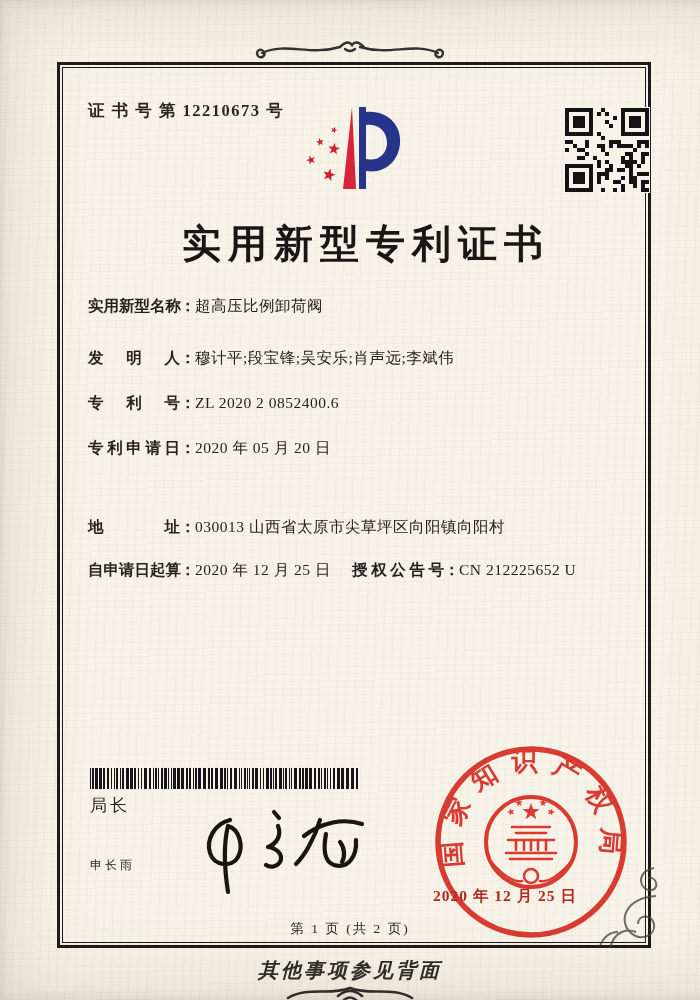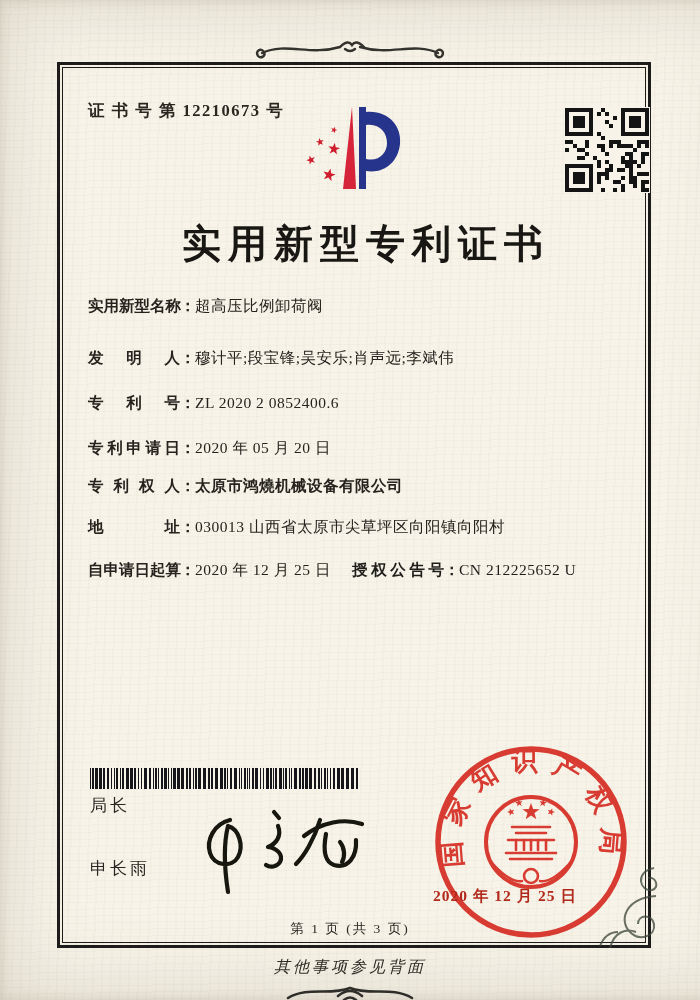--- a/index.html
+++ b/index.html
@@ -18,24 +18,24 @@
   .cert-no{left:88px;top:100px;font-size:16.5px;letter-spacing:1.5px;font-weight:bold;color:#2a2620;}
   .title{left:16px;top:217px;width:700px;text-align:center;font-size:39px;font-weight:bold;letter-spacing:7px;color:#191713;}
   .row{left:88px;width:540px;font-size:15.5px;color:#26231e;white-space:nowrap;}
   .flabel{display:inline-block;width:92px;text-align:justify;text-align-last:justify;font-weight:bold;vertical-align:bottom;}
   .fcolon{display:inline-block;width:15px;font-weight:bold;}
   .fvalue{letter-spacing:.5px;}
   .grant-pub{left:352px;top:560px;font-size:15.5px;white-space:nowrap;}
   .paras{left:86px;top:588px;width:536px;font-size:14.5px;line-height:1.88;font-style:italic;color:#26231e;text-align:justify;}
   .paras p{margin:0;text-indent:2em;letter-spacing:.3px;}
   .officer-title{left:90px;top:794px;font-size:17px;letter-spacing:3px;font-family:"Liberation Sans","DejaVu Sans",sans-serif;color:#2a2723;}
-  .officer-name{left:90px;top:857px;font-size:17px;letter-spacing:3px;font-family:"Liberation Sans","DejaVu Sans",sans-serif;color:#2a2723;}
+  .officer-name{left:90px;top:857px;font-size:12px;letter-spacing:3px;font-family:"Liberation Sans","DejaVu Sans",sans-serif;color:#2a2723;}
   .seal-date{left:433px;top:886px;font-size:15.5px;font-weight:bold;color:#b2281a;letter-spacing:1px;}
   .page-num{left:0;top:920px;width:700px;text-align:center;font-size:13.5px;letter-spacing:2px;color:#2a2723;}
-  .back-note{left:0;top:957px;width:700px;text-align:center;font-size:16px;font-style:italic;font-weight:normal;letter-spacing:3px;color:#2f2c26;}
+  .back-note{left:0;top:957px;width:700px;text-align:center;font-size:20px;font-style:italic;font-weight:bold;letter-spacing:3px;color:#2f2c26;}
   svg{display:block;}
 </style>
 </head>
 <body>
 
 <div class="page">
 
   <svg class="abs" style="left:252px;top:36px" width="196" height="26" viewBox="0 0 196 26">
     <g fill="none" stroke="#34322d" stroke-width="2.4" stroke-linecap="round">
       <path d="M6,20 c-3,-5 3,-9 6,-4 c2,4 -3,7 -6,4 M10,17 C34,6 58,20 88,11"></path>
@@ -184,23 +184,20 @@
   </div>
   <div class="abs row" style="top:348px">
     <span class="flabel">发明人</span><span class="fcolon">：</span><span class="fvalue" style="font-weight:normal">穆计平;段宝锋;吴安乐;肖声远;李斌伟</span>
   </div>
   <div class="abs row" style="top:393px">
     <span class="flabel">专利号</span><span class="fcolon">：</span><span class="fvalue">ZL 2020 2 0852400.6</span>
   </div>
   <div class="abs row" style="top:438px">
     <span class="flabel">专利申请日</span><span class="fcolon">：</span><span class="fvalue">2020 年 05 月 20 日</span>
   </div>
-  <div class="abs row" style="top:476px">
-    <span class="flabel">专利权人</span><span class="fcolon">：</span><span class="fvalue" style="font-weight:bold">太原市鸿燒机械设备有限公司</span>
-  </div>
   <div class="abs row" style="top:517px">
     <span class="flabel">地址</span><span class="fcolon">：</span><span class="fvalue">030013 山西省太原市尖草坪区向阳镇向阳村</span>
   </div>
   <div class="abs row" style="top:560px">
     <span class="flabel">自申请日起算</span><span class="fcolon">：</span><span class="fvalue">2020 年 12 月 25 日</span>
   </div>
   <div class="abs grant-pub">
     <span class="flabel">授权公告号</span><span class="fcolon">：</span><span class="fvalue">CN 212225652 U</span>
   </div>
 
@@ -332,21 +329,21 @@
   <div class="abs seal-date">2020 年 12 月 25 日</div>
 
   <svg class="abs" style="left:596px;top:862px;opacity:.75" width="62" height="86" viewBox="0 0 62 86">
     <g fill="none" stroke="#3b4438" stroke-width="2">
       <path d="M58,6 C38,10 44,30 56,28 C64,26 60,14 52,16"></path>
       <path d="M60,34 C30,36 22,58 34,70 C44,80 60,74 58,62 C56,52 42,52 42,62"></path>
       <path d="M14,86 C18,70 30,66 40,70 M4,84 C8,74 14,70 22,70"></path>
     </g>
   </svg>
 
-  <div class="abs page-num">第 1 页 (共 3 页)</div>
+  <div class="abs page-num">第 1 页 (共 2 页)</div>
 
   <div class="abs back-note">其他事项参见背面</div>
 
   <svg class="abs" style="left:284px;top:982px" width="132" height="18" viewBox="0 0 132 18">
     <g fill="none" stroke="#2f2d29" stroke-width="2.6" stroke-linecap="round">
       <path d="M4,16 C24,4 46,14 66,6 C86,14 108,4 128,16"></path>
       <path d="M54,14 q12,-10 24,0 M60,18 q6,-5 12,0"></path>
     </g>
   </svg>
 

